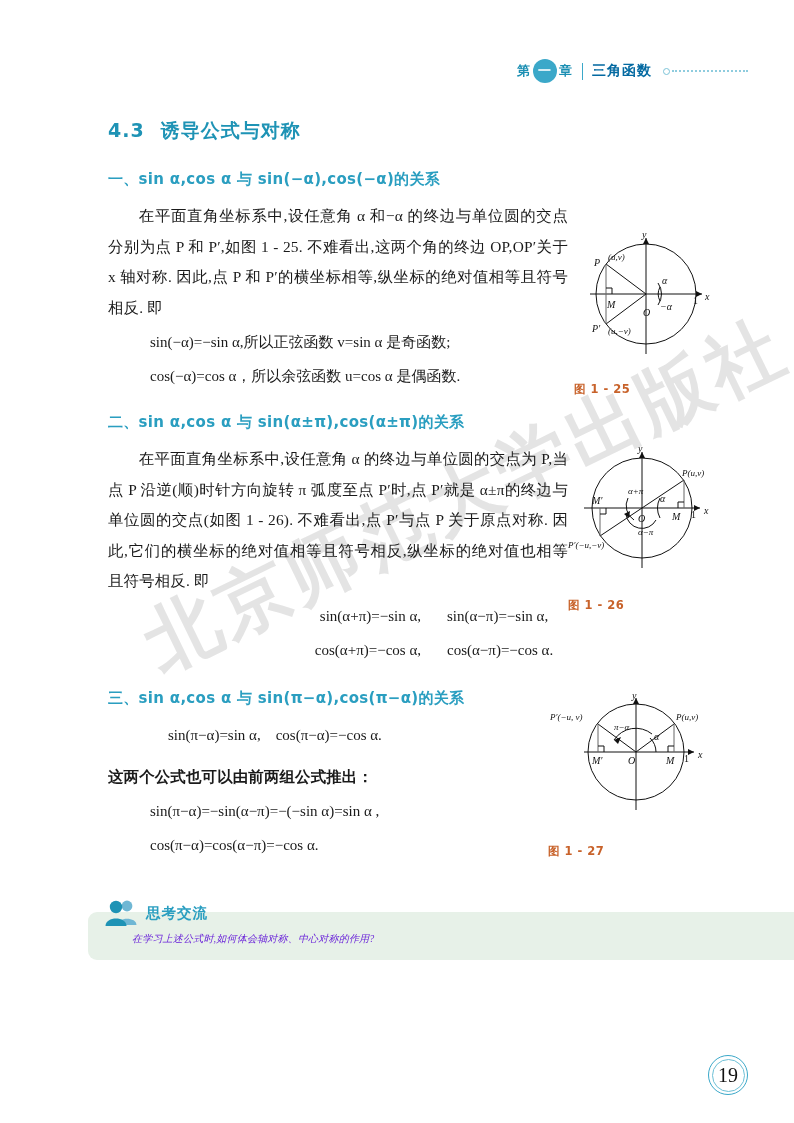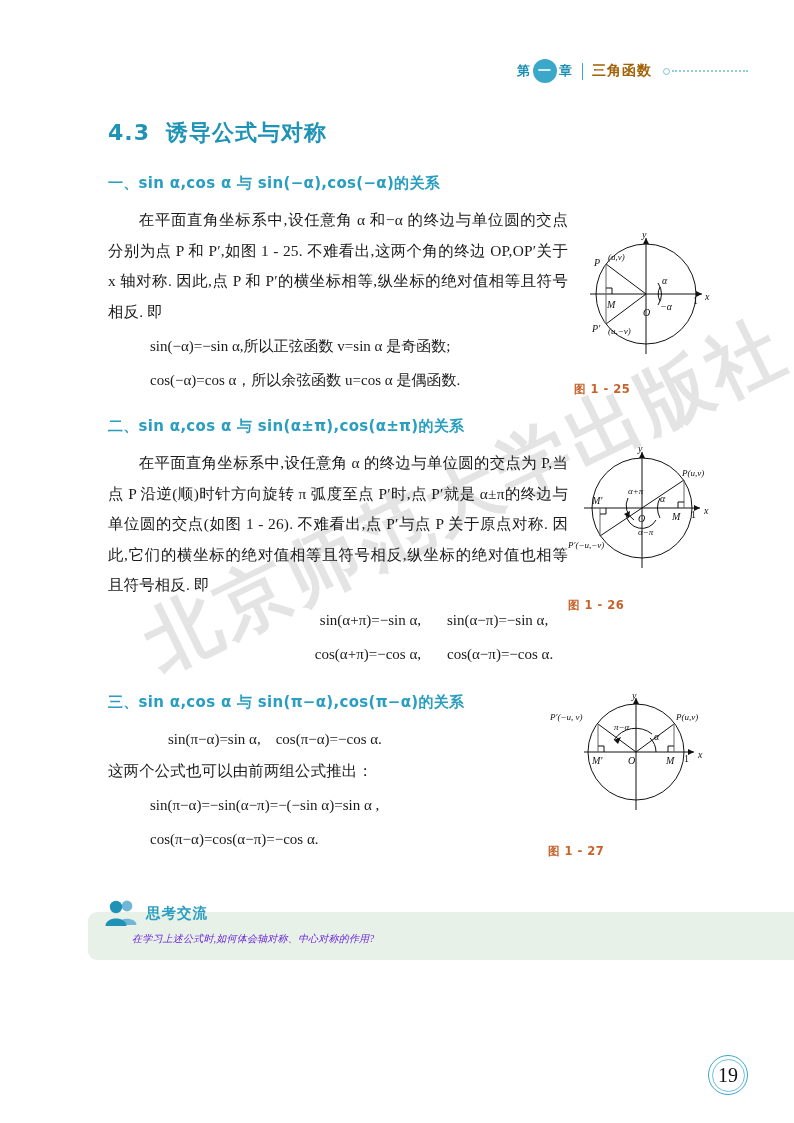--- a/index.html
+++ b/index.html
@@ -70,21 +70,21 @@
   .hdr-divider {
     width: 1px;
     height: 17px;
     background: #3ba8c9;
     margin: 0 9px;
   }
   .hdr-title {
     font-family: "DejaVu Sans", "Liberation Sans", sans-serif;
     font-size: 14px;
     font-weight: bold;
-    color: #a16207;
+    color: #0369a1;
     letter-spacing: 1px;
   }
   .hdr-dots {
     display: flex;
     align-items: center;
     margin-left: 11px;
   }
   .hdr-dot-o {
     width: 5px; height: 5px;
     border: 1px solid #7cc3d8;
@@ -101,21 +101,21 @@
   .content {
     position: absolute;
     left: 108px;
     top: 118px;
     width: 586px;
     z-index: 4;
   }
 
   .sec-title {
     font-family: "DejaVu Sans", "Liberation Sans", sans-serif;
-    font-size: 22px;
+    font-size: 19px;
     font-weight: bold;
     color: #1e93b5;
     letter-spacing: 1px;
     margin: 0 0 26px 0;
   }
   .sec-title .num { margin-right: 16px; }
 
   .sub-head {
     font-family: "DejaVu Sans", "Liberation Sans", sans-serif;
     font-size: 15px;
@@ -257,21 +257,21 @@
     <p class="para">在平面直角坐标系中,设任意角 α 的终边与单位圆的交点为 P,当点 P 沿逆(顺)时针方向旋转 π 弧度至点 P′时,点 P′就是 α±π的终边与单位圆的交点(如图 1 - 26). 不难看出,点 P′与点 P 关于原点对称. 因此,它们的横坐标的绝对值相等且符号相反,纵坐标的绝对值也相等且符号相反. 即</p>
     <p class="formula center-ish pair">
       <span>sin(α+π)=−sin α,</span><span class="gap"></span><span>sin(α−π)=−sin α,</span>
     </p>
     <p class="formula center-ish pair">
       <span>cos(α+π)=−cos α,</span><span class="gap"></span><span>cos(α−π)=−cos α.</span>
     </p>
 
     <h2 class="sub-head" style="margin-top:24px;">三、sin α,cos α 与 sin(π−α),cos(π−α)的关系</h2>
     <p class="formula" style="padding-left:60px;">sin(π−α)=sin α,　cos(π−α)=−cos α.</p>
-    <p class="para noindent" style="margin-top:2px;">这两个公式也可以由前两组公式推出：</p>
+    <p class="para noindent" style="margin-top:12px;font-weight:bold;">这两个公式也可以由前两组公式推出：</p>
     <p class="formula">sin(π−α)=−sin(α−π)=−(−sin α)=sin α ,</p>
     <p class="formula">cos(π−α)=cos(α−π)=−cos α.</p>
 
   </div>
 
   <div class="figure" style="left:574px; top:226px; width:152px;">
     <svg width="152" height="150" viewBox="0 0 152 150">
       <g stroke="#111" fill="none" stroke-width="1">
         <circle cx="72" cy="68" r="50"></circle>
         <line x1="16" y1="68" x2="128" y2="68"></line>

